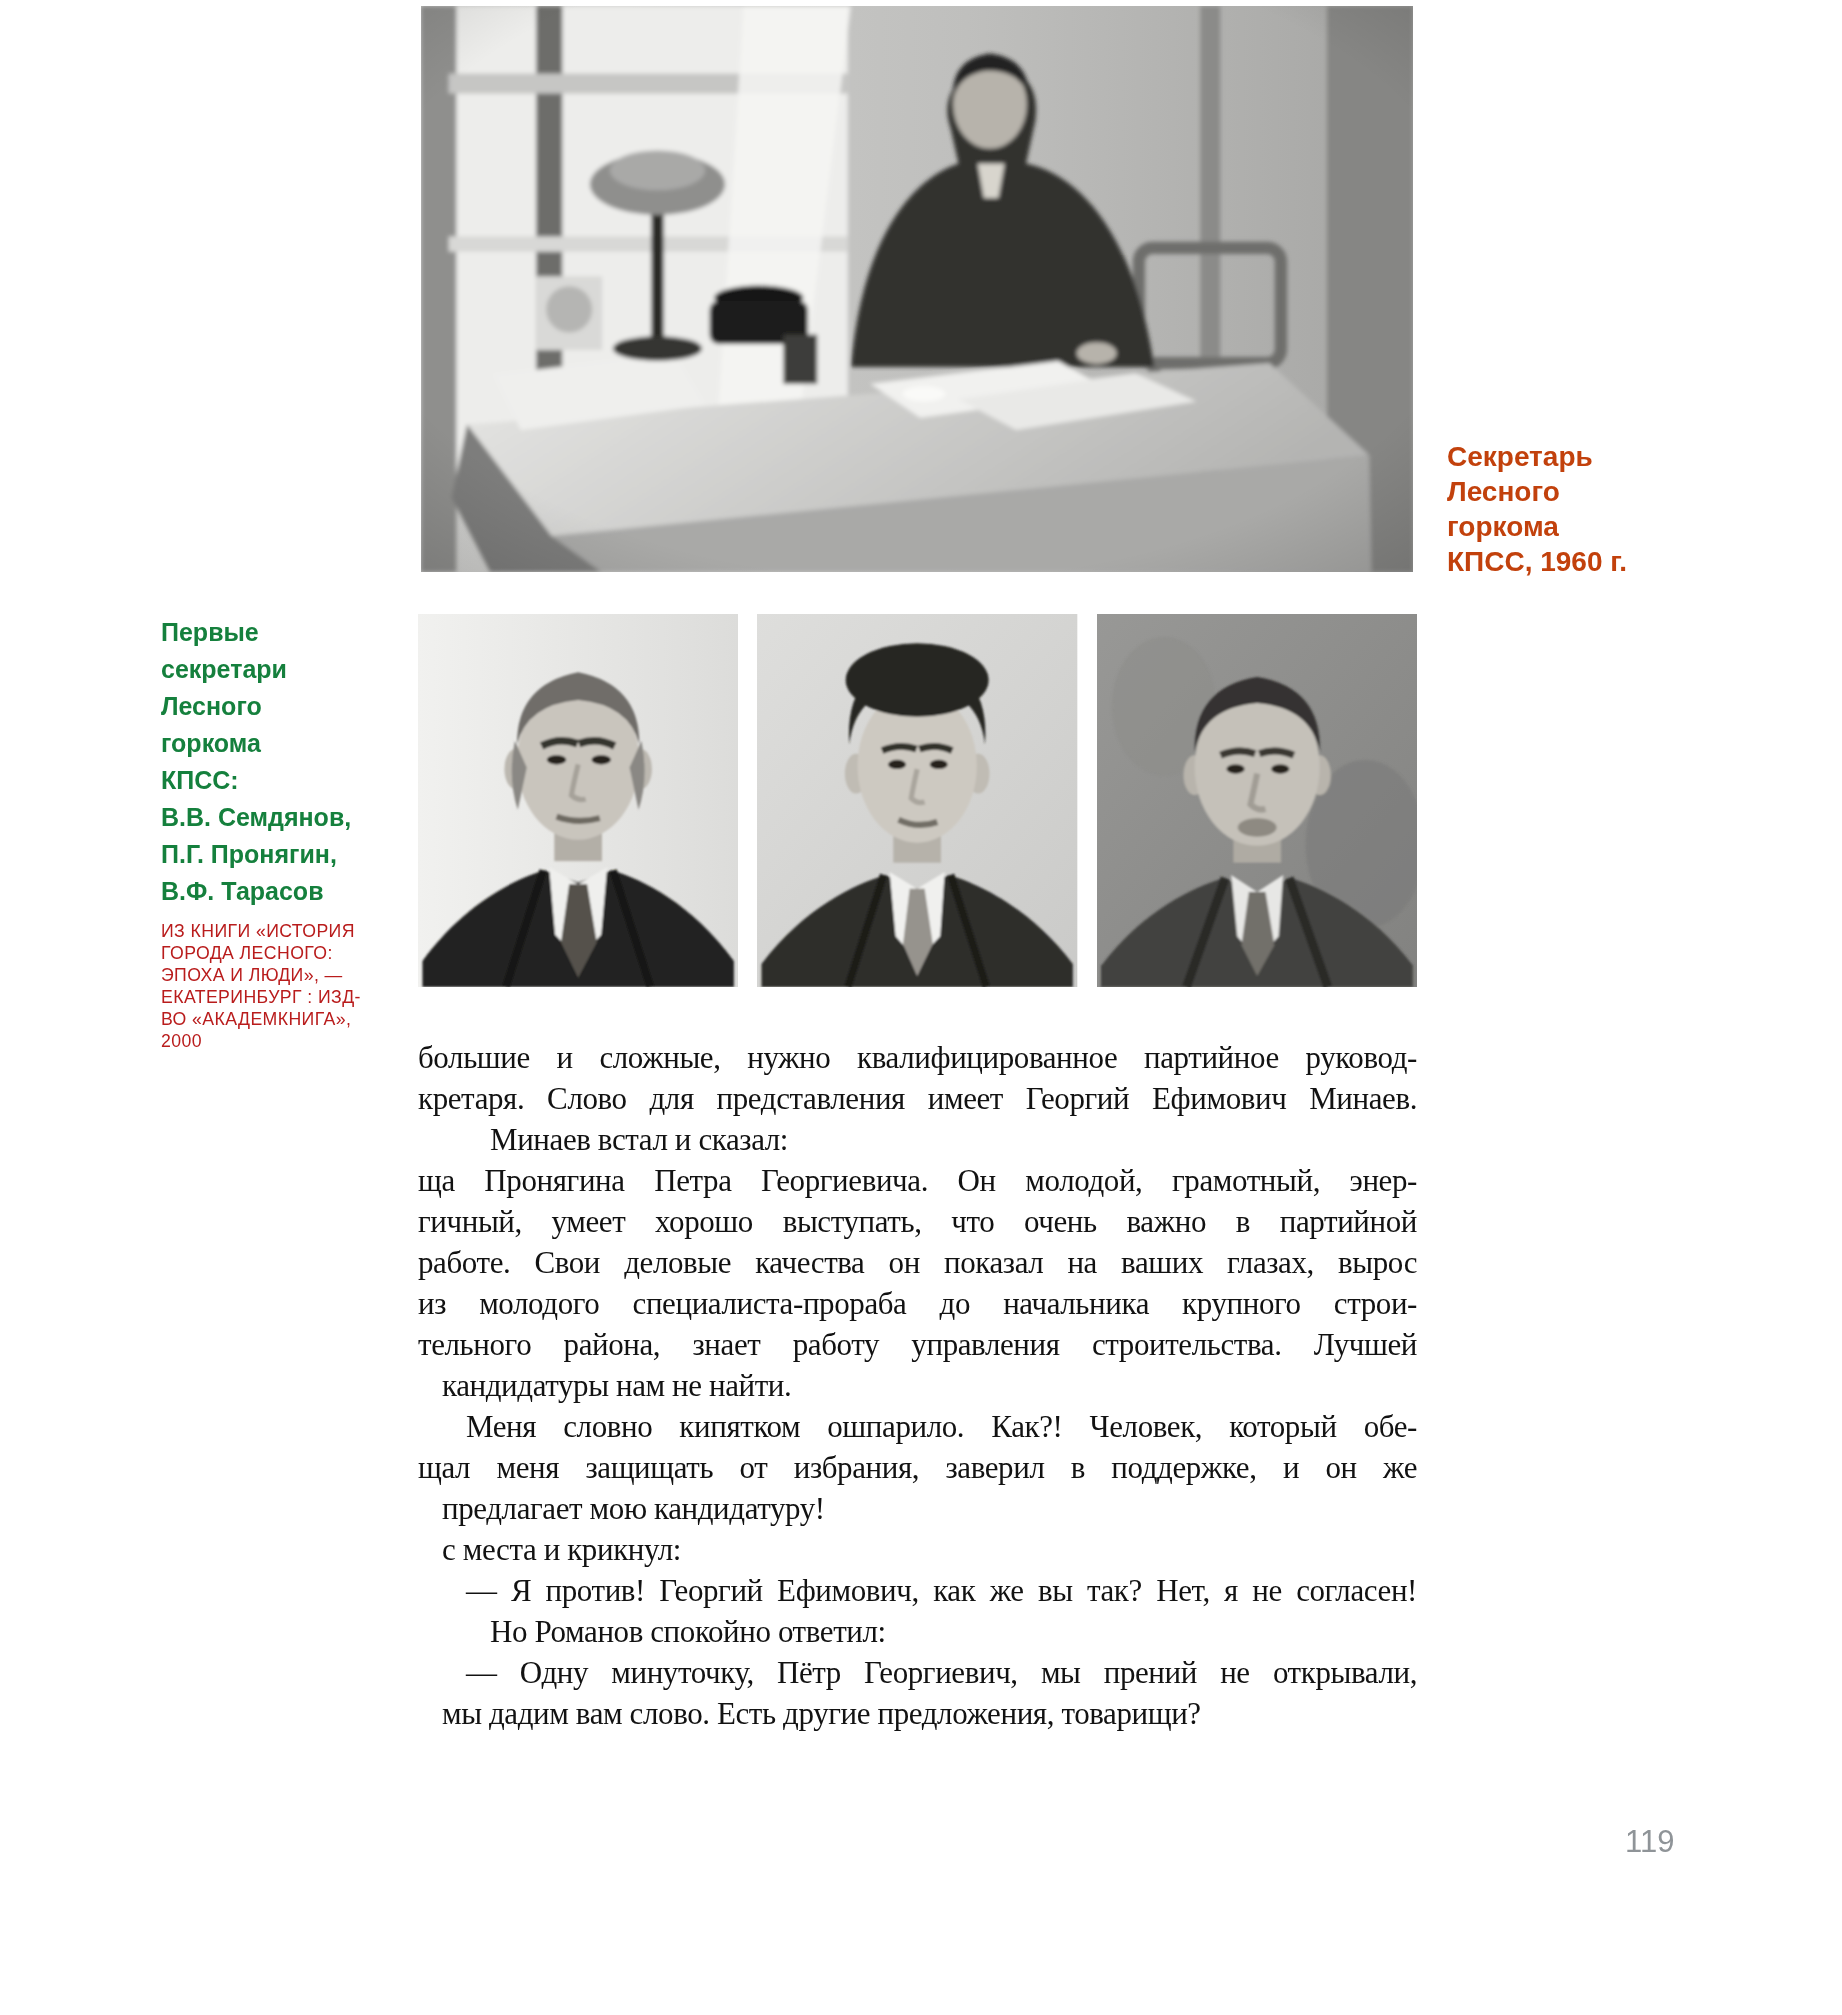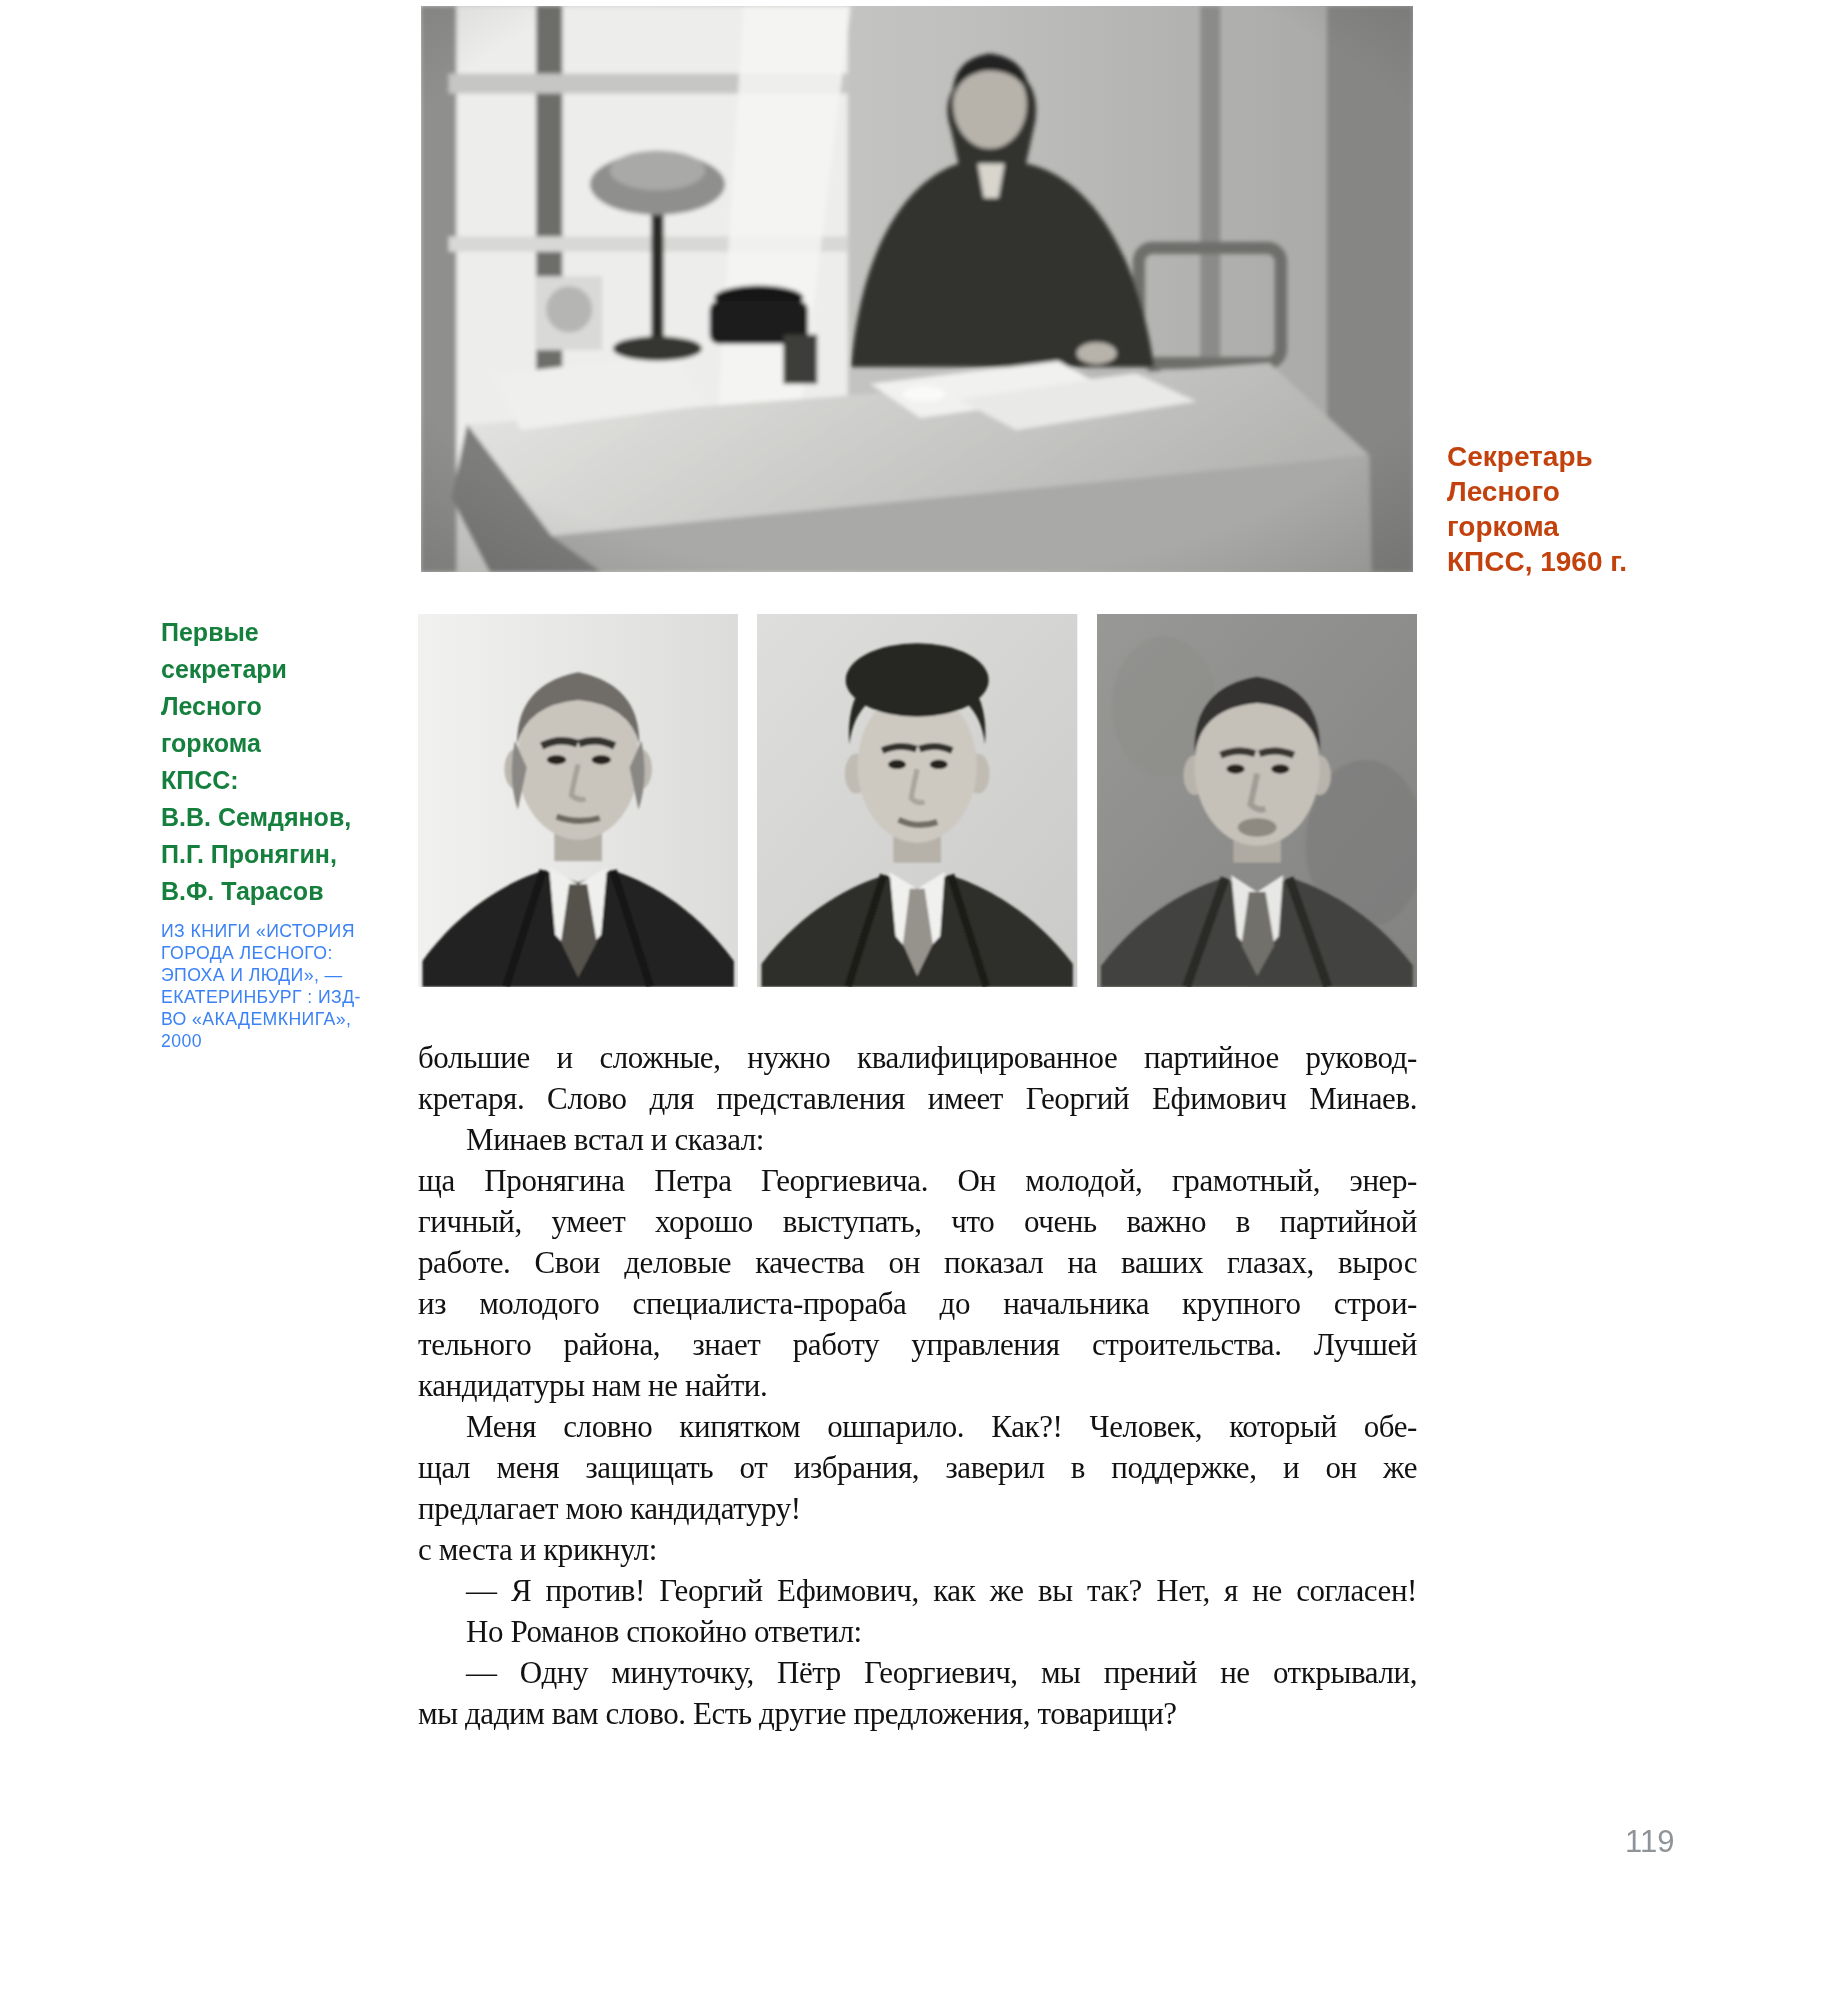--- a/index.html
+++ b/index.html
@@ -16,27 +16,27 @@
   .cap-right{position:absolute;left:1447px;top:439px;width:361px;
              font-family:"Liberation Sans","DejaVu Sans",sans-serif;
              font-weight:700;font-size:28px;line-height:35px;color:#c2410c;}
 
   
   .cap-left{position:absolute;left:161px;top:614px;width:253px;
             font-family:"Liberation Sans","DejaVu Sans",sans-serif;
             font-weight:700;font-size:25px;line-height:37px;color:#15803d;}
   .src-note{position:absolute;left:161px;top:920px;width:261px;
             font-family:"Liberation Sans","DejaVu Sans",sans-serif;
-            font-weight:400;font-size:17.7px;line-height:22px;letter-spacing:0.4px;color:#3b82f6;}
+            font-weight:400;font-size:17.7px;line-height:22px;letter-spacing:0.4px;color:#b91c1c;}
 
   
   .body-col{position:absolute;left:418px;top:1037px;width:999px;
             font-size:31px;line-height:41px;letter-spacing:-0.4px;color:#121212;}
   .body-line{text-align:justify;text-align-last:justify;white-space:normal;}
-  .body-line.no-just{text-align-last:left;}
+  .body-line.no-just{text-align-last:left;margin-left:24px;}
   .body-line.indent{text-indent:48px;}
 
   
   .pagenum{position:absolute;left:1625px;top:1823px;
            font-family:"Liberation Sans","DejaVu Sans",sans-serif;
            font-weight:400;font-size:31px;line-height:37px;color:#8f9498;}
 </style>
 </head>
 <body>
 

